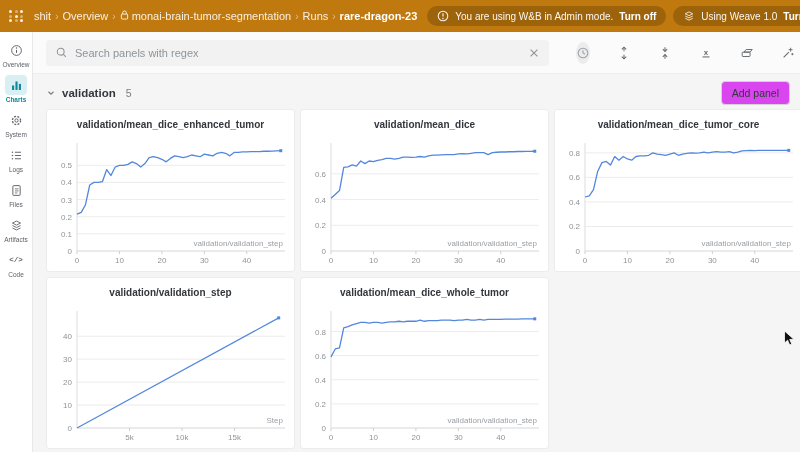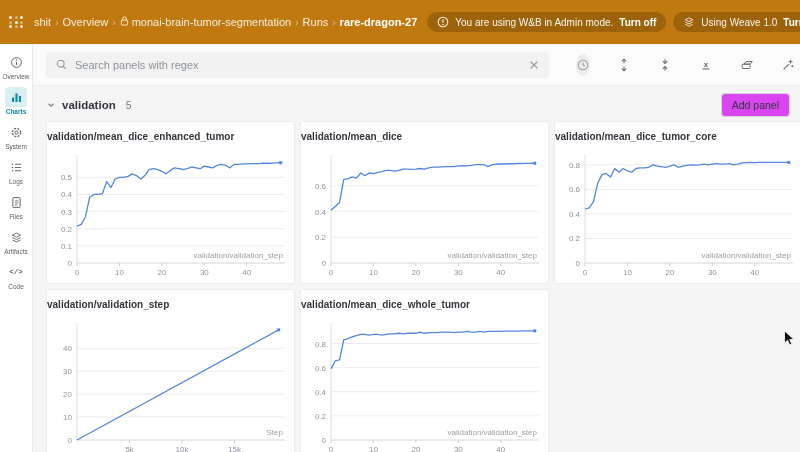--- a/index.html
+++ b/index.html
@@ -1,20 +1,20 @@
 <!DOCTYPE html>
 <html><head>
 <meta charset="utf-8">
 <style>
   * { box-sizing: border-box; margin: 0; padding: 0; }
   html,body { width:800px; height:452px; overflow:hidden; }
   body { font-family:"Liberation Sans", sans-serif; background:#f5f5f5; position:relative; }
 
   
-  .topbar { height:44px; background:#C0790E; display:flex; align-items:center; padding:0 9px; gap:7px; }
+  .topbar { height:32px; background:#C0790E; display:flex; align-items:center; padding:0 9px; gap:7px; }
   .logo { display:grid; grid-template-columns:repeat(3,4px); grid-gap:1.5px; }
   .logo i { width:3px; height:3px; border-radius:50%; background:rgba(255,255,255,.9); }
   .logo i.dim { background:rgba(255,255,255,.42); }
   .crumbs { display:flex; align-items:center; font-size:11px; color:rgba(255,255,255,.88); white-space:nowrap; }
   .crumb { margin:0 3px; }
   .crumb-sep { color:rgba(255,255,255,.5); font-size:10px; margin:0 1px; }
   .crumb.current { color:#fff; font-weight:bold; }
   .lock { margin-right:3px; display:inline-flex; }
   .pill { display:flex; align-items:center; gap:6px; background:rgba(0,0,0,.18); border-radius:12px;
           padding:4px 10px; font-size:10px; color:rgba(255,255,255,.95); white-space:nowrap; cursor:pointer; }
@@ -53,21 +53,21 @@
   .chev { color:#7a7d82; margin-right:6px; display:inline-flex; cursor:pointer; }
   .section-title { font-size:11.5px; font-weight:bold; color:#33373d; }
   .section-count { font-size:10.5px; color:#7a7d82; margin-left:10px; }
   .add-panel { margin-left:auto; background:#d946ef; border:1px solid #d4d4d4; border-radius:4px; color:#33373d;
                font-size:10.5px; padding:5px 10px; cursor:pointer; font-family:"Liberation Sans", sans-serif; }
 
   .row { display:flex; gap:5px; margin-bottom:5px; }
   .panel { width:249px; background:#fff; border:1px solid #ececec; border-radius:3px; flex-shrink:0; overflow:hidden; }
   .row1 .panel { height:163px; }
   .row2 .panel { height:172px; }
-  .panel-title { font-size:10px; font-weight:bold; color:#33373d; padding-top:9px; height:27px;
+  .panel-title { font-size:10px; font-weight:bold; color:#33373d; text-align:center; padding-top:9px; height:27px;
                  white-space:nowrap; overflow:hidden; }
   .panel-body { width:100%; height:calc(100% - 27px); }
 
   
   .cursor { position:absolute; left:783px; top:330px; z-index:50; pointer-events:none; }
 </style>
 </head>
 <body>
 
 <div class="topbar">
@@ -91,21 +91,21 @@
       <span class="lock">
         <svg width="9" height="10" viewBox="0 0 10 11">
             <rect x="1.5" y="4.5" width="7" height="5.5" rx="1" fill="none" stroke="rgba(255,255,255,.85)" stroke-width="1.1"></rect>
             <path d="M3 4.5 V3 a2 2 0 0 1 4 0 V4.5" fill="none" stroke="rgba(255,255,255,.85)" stroke-width="1.1"></path>
           </svg>
       </span><span>monai-brain-tumor-segmentation</span>
     </span>
     <span class="crumb-sep">›</span>
     <span class="crumb">Runs</span>
     <span class="crumb-sep">›</span>
-    <span class="crumb current">rare-dragon-27</span>
+    <span class="crumb current">rare-dragon-23</span>
   </div>
 
   <div class="pill">
     <svg width="12" height="12" viewBox="0 0 14 14">
         <circle cx="7" cy="7" r="5.6" fill="none" stroke="rgba(255,255,255,.95)" stroke-width="1.2"></circle>
         <line x1="7" y1="3.8" x2="7" y2="7.6" stroke="rgba(255,255,255,.95)" stroke-width="1.3"></line>
         <circle cx="7" cy="9.8" r="0.9" fill="rgba(255,255,255,.95)"></circle>
       </svg>
     <span>You are using W&amp;B in Admin mode.</span>
     <b>Turn off</b>

